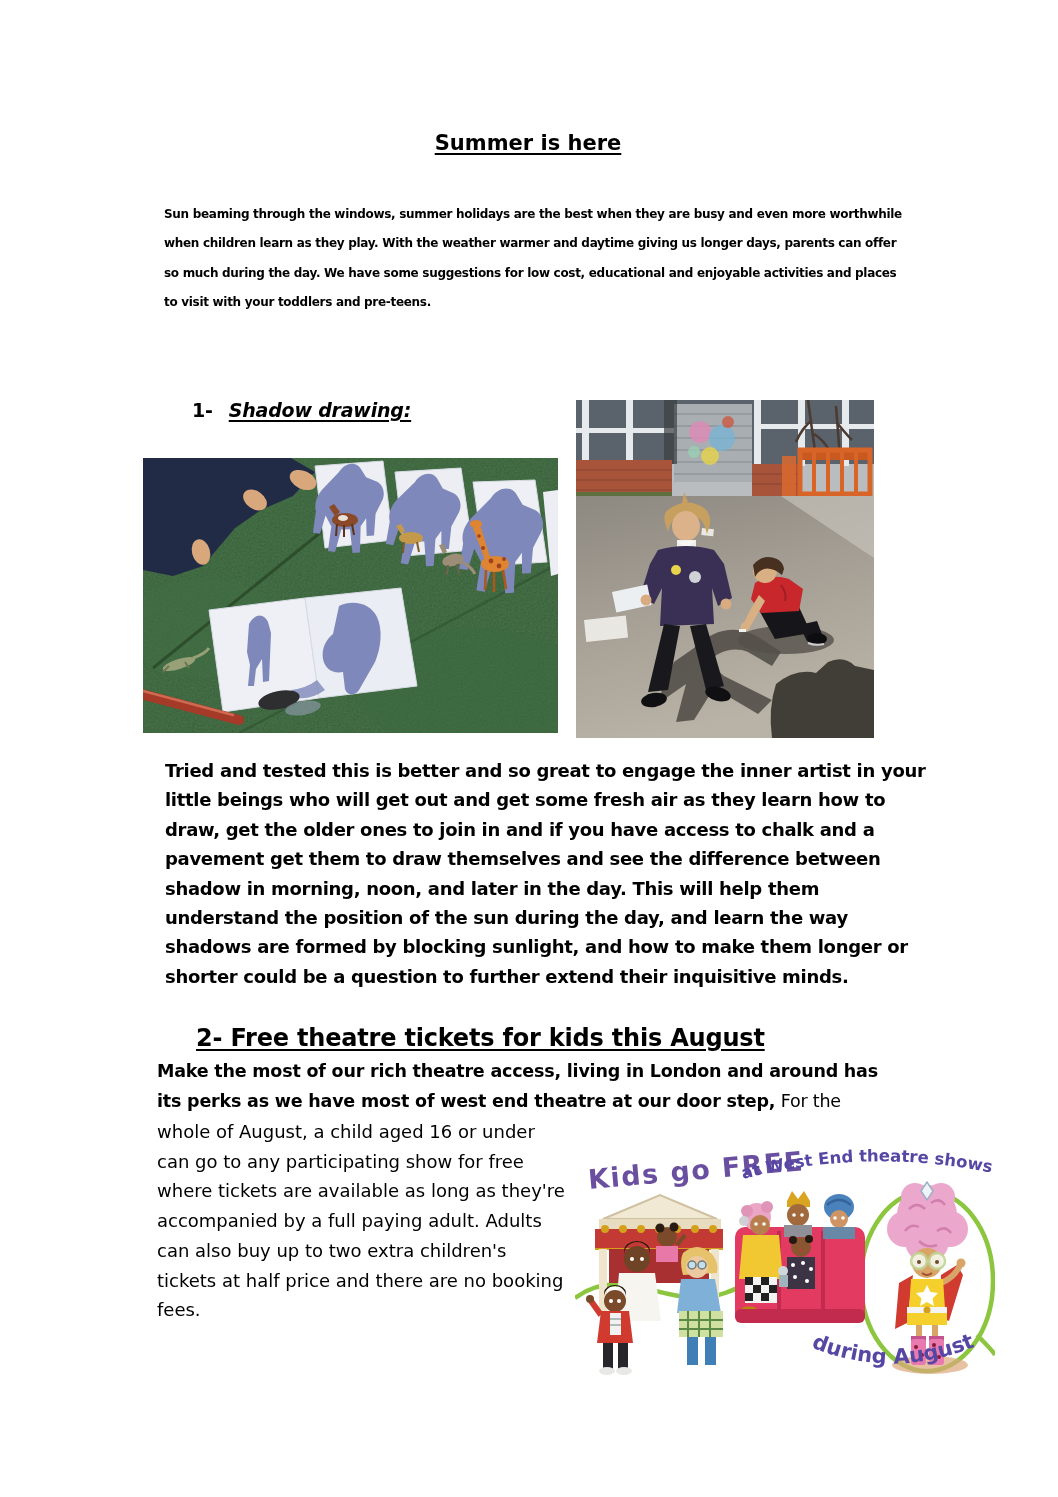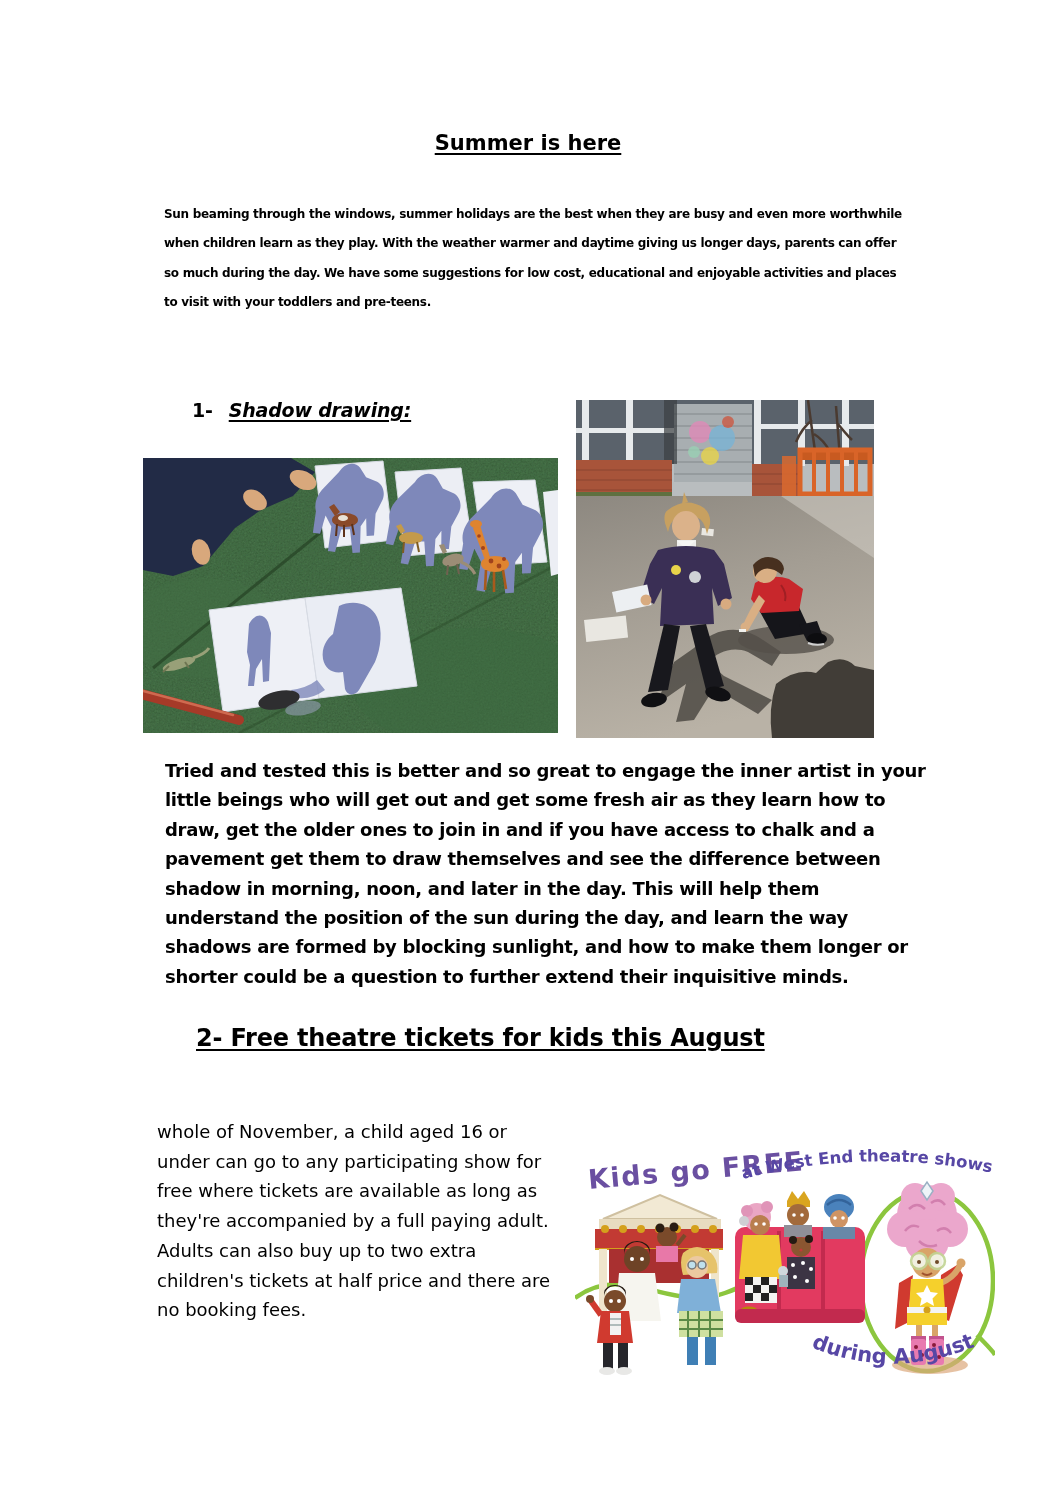--- a/index.html
+++ b/index.html
@@ -280,22 +280,29 @@
       </g>
 
       <path d="M200,284 Q220,268 240,273 L252,262 Q268,255 279,266 L298,270 L298,338 L196,338 Q192,308 200,284 Z" fill="#413d37"></path>
     </svg>
   </div>
 
   <div class="para2">Tried and tested this is better and so great to engage the inner artist in your little beings who will get out and get some fresh air as they learn how to draw, get the older ones to join in and if you have access to chalk and a pavement get them to draw themselves and see the difference between shadow in morning, noon, and later in the day. This will help them understand the position of the sun during the day, and learn the way shadows are formed by blocking sunlight, and how to make them longer or shorter could be a question to further extend their inquisitive minds.</div>
 
   <div class="h-theatre">2- Free theatre tickets for kids this August</div>
 
-
-  <div class="col">whole of November, a child aged 16 or under can go to any participating show for free where tickets are available as long as they're accompanied by a full paying adult. Adults can also buy up to two extra children's tickets at half price and there are no booking fees.</div>
+  <div class="lead">
+    <div><span class="b">Make the most of our rich theatre access, living in London and around has</span></div>
+    <div>
+      <span class="b">its perks as we have most of west end theatre at our door step,</span>
+      <span>For the</span>
+    </div>
+  </div>
+
+  <div class="col">whole of August, a child aged 16 or under can go to any participating show for free where tickets are available as long as they're accompanied by a full paying adult. Adults can also buy up to two extra children's tickets at half price and there are no booking fees.</div>
 
   <div class="illus">
     <svg viewBox="0 0 420 238">
       <defs>
         <path id="arcTop" d="M168,36 Q 292,4 418,30"></path>
         <path id="arcBot" d="M236,204 Q 318,238 404,202"></path>
       </defs>
 
       <g stroke="#8cc63e" stroke-width="4.5" fill="none">
         <path d="M0,155 C 50,118 95,170 150,150 C 185,138 200,118 235,132 C 258,141 264,158 288,160"></path>

